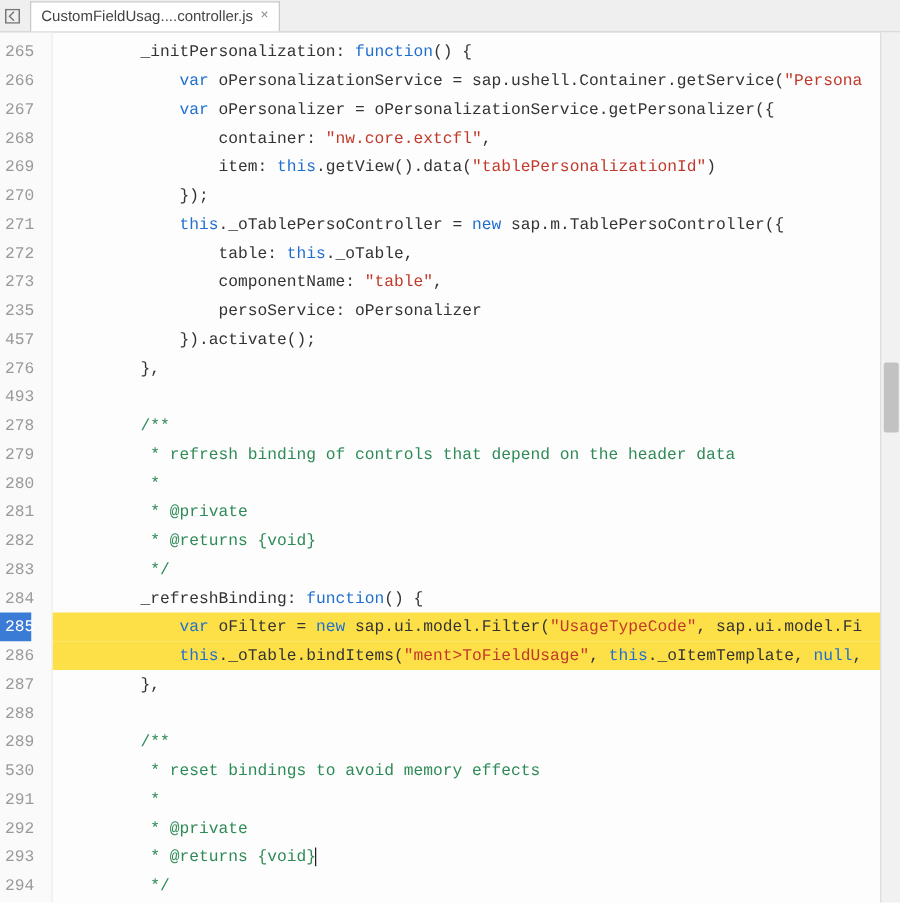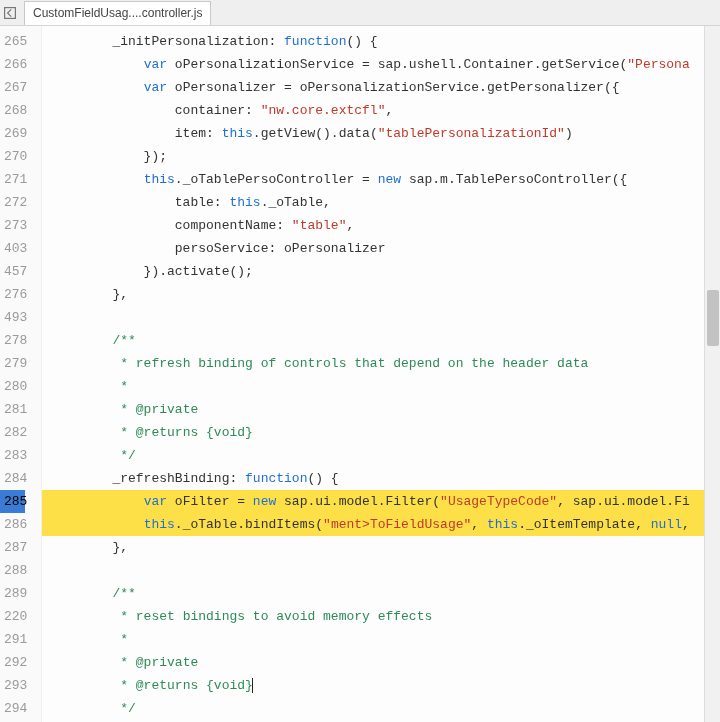--- a/index.html
+++ b/index.html
@@ -35,21 +35,20 @@
     height: 24px;
     padding: 4px 8px;
     background: #fff;
     border: 1px solid #c9c9c9;
     border-bottom: none;
     font-family: 'Segoe UI', Arial, sans-serif;
     font-size: 12px;
     color: #444;
     gap: 6px;
     margin-left: 4px;
-    flex-direction: column;
   }
   .tab-close {
     color: #888;
     font-size: 11px;
     cursor: pointer;
   }
   .editor {
     display: flex;
     height: calc(100% - 26px);
     width: 100%;
@@ -62,21 +61,21 @@
     text-align: right;
     padding: 4px 24px 4px 4px;
     user-select: none;
     flex-shrink: 0;
     width: 42px;
     line-height: 23px;
   }
   .gutter .ln { height: 23px; }
   .gutter .ln.active {
     background: #3a7bd5;
-    color: #000000;
+    color: #ffffff;
     margin: 0 -8px 0 -4px;
     padding: 0 8px 0 4px;
   }
   .code-area {
     padding: 4px 11px 4px 0;
     white-space: pre;
     line-height: 23px;
     flex: 1;
     overflow: hidden;
     position: relative;
@@ -131,37 +130,37 @@
   <div class="gutter" id="gutter">
       <div class="ln">265</div>
       <div class="ln">266</div>
       <div class="ln">267</div>
       <div class="ln">268</div>
       <div class="ln">269</div>
       <div class="ln">270</div>
       <div class="ln">271</div>
       <div class="ln">272</div>
       <div class="ln">273</div>
-      <div class="ln">403</div>
+      <div class="ln">235</div>
       <div class="ln">457</div>
       <div class="ln">276</div>
       <div class="ln">493</div>
       <div class="ln">278</div>
       <div class="ln">279</div>
       <div class="ln">280</div>
       <div class="ln">281</div>
       <div class="ln">282</div>
       <div class="ln">283</div>
       <div class="ln">284</div>
       <div class="ln active">285</div>
       <div class="ln">286</div>
       <div class="ln">287</div>
       <div class="ln">288</div>
       <div class="ln">289</div>
-      <div class="ln">220</div>
+      <div class="ln">530</div>
       <div class="ln">291</div>
       <div class="ln">292</div>
       <div class="ln">293</div>
       <div class="ln">294</div>
       <div class="ln">295</div>
     </div>
   <div class="code-area" id="code"><div class="code-line"><span>        _initPersonalization: </span><span class="tok-kw">function</span><span>() {</span></div><div class="code-line"><span>            </span><span class="tok-kw">var</span><span> oPersonalizationService = sap.ushell.Container.getService(</span><span class="tok-str">"Persona</span></div><div class="code-line"><span>            </span><span class="tok-kw">var</span><span> oPersonalizer = oPersonalizationService.getPersonalizer({</span></div><div class="code-line"><span>                container: </span><span class="tok-str">"nw.core.extcfl"</span><span>,</span></div><div class="code-line"><span>                item: </span><span class="tok-kw">this</span><span>.getView().data(</span><span class="tok-str">"tablePersonalizationId"</span><span>)</span></div><div class="code-line"><span>            });</span></div><div class="code-line"><span>            </span><span class="tok-kw">this</span><span>._oTablePersoController = </span><span class="tok-kw">new</span><span> sap.m.TablePersoController({</span></div><div class="code-line"><span>                table: </span><span class="tok-kw">this</span><span>._oTable,</span></div><div class="code-line"><span>                componentName: </span><span class="tok-str">"table"</span><span>,</span></div><div class="code-line"><span>                persoService: oPersonalizer</span></div><div class="code-line"><span>            }).activate();</span></div><div class="code-line"><span>        },</span></div><div class="code-line"><span></span></div><div class="code-line"><span>        </span><span class="tok-com">/**</span></div><div class="code-line"><span>         </span><span class="tok-com">* refresh binding of controls that depend on the header data</span></div><div class="code-line"><span>         </span><span class="tok-com">*</span></div><div class="code-line"><span>         </span><span class="tok-com">* @private</span></div><div class="code-line"><span>         </span><span class="tok-com">* @returns {void}</span></div><div class="code-line"><span>         </span><span class="tok-com">*/</span></div><div class="code-line"><span>        _refreshBinding: </span><span class="tok-kw">function</span><span>() {</span></div><div class="code-line hl"><span>            </span><span class="tok-kw">var</span><span> oFilter = </span><span class="tok-kw">new</span><span> sap.ui.model.Filter(</span><span class="tok-str">"UsageTypeCode"</span><span>, sap.ui.model.Fi</span></div><div class="code-line hl"><span>            </span><span class="tok-kw">this</span><span>._oTable.bindItems(</span><span class="tok-str">"ment&gt;ToFieldUsage"</span><span>, </span><span class="tok-kw">this</span><span>._oItemTemplate, </span><span class="tok-kw">null</span><span>,</span></div><div class="code-line"><span>        },</span></div><div class="code-line"><span></span></div><div class="code-line"><span>        </span><span class="tok-com">/**</span></div><div class="code-line"><span>         </span><span class="tok-com">* reset bindings to avoid memory effects</span></div><div class="code-line"><span>         </span><span class="tok-com">*</span></div><div class="code-line"><span>         </span><span class="tok-com">* @private</span></div><div class="code-line"><span>         </span><span class="tok-com">* @returns {void}</span><span class="cursor-caret"></span></div><div class="code-line"><span>         </span><span class="tok-com">*/</span></div><div class="code-line"></div></div>
 </div>
 
 <div class="scrollbar-v">

